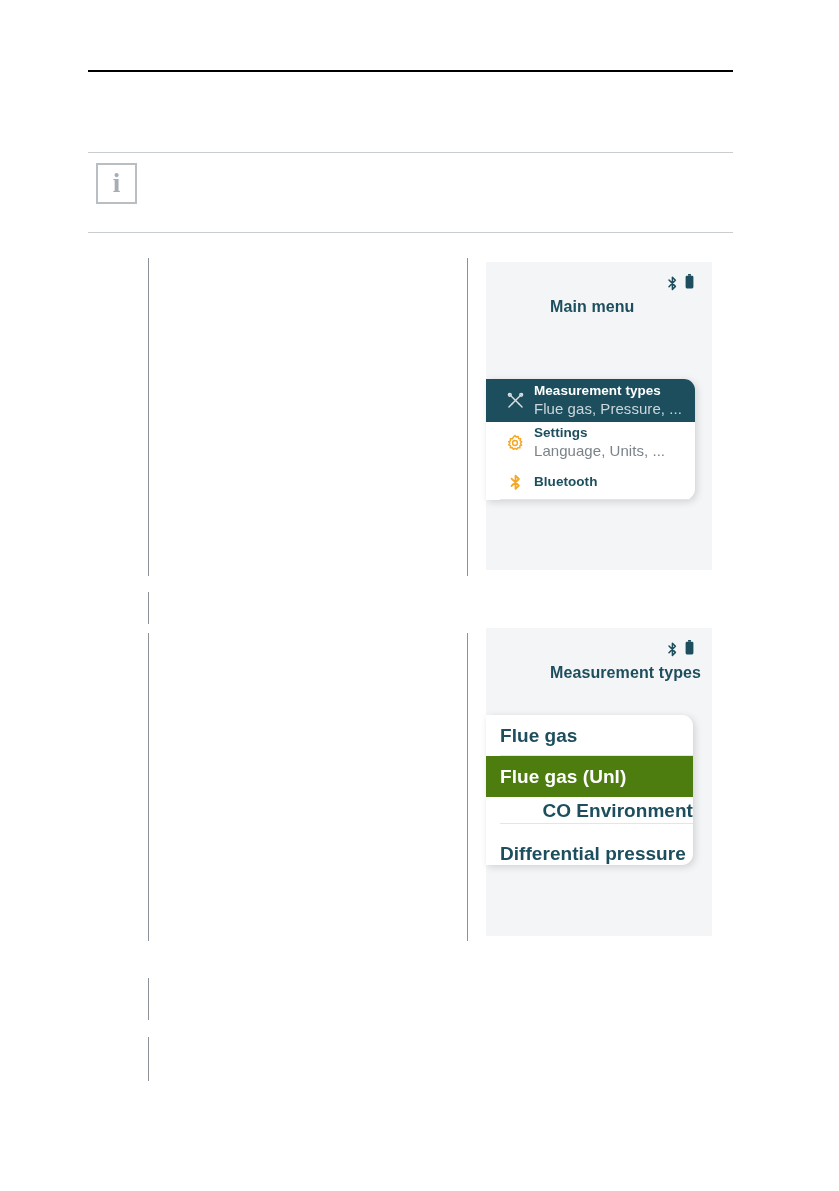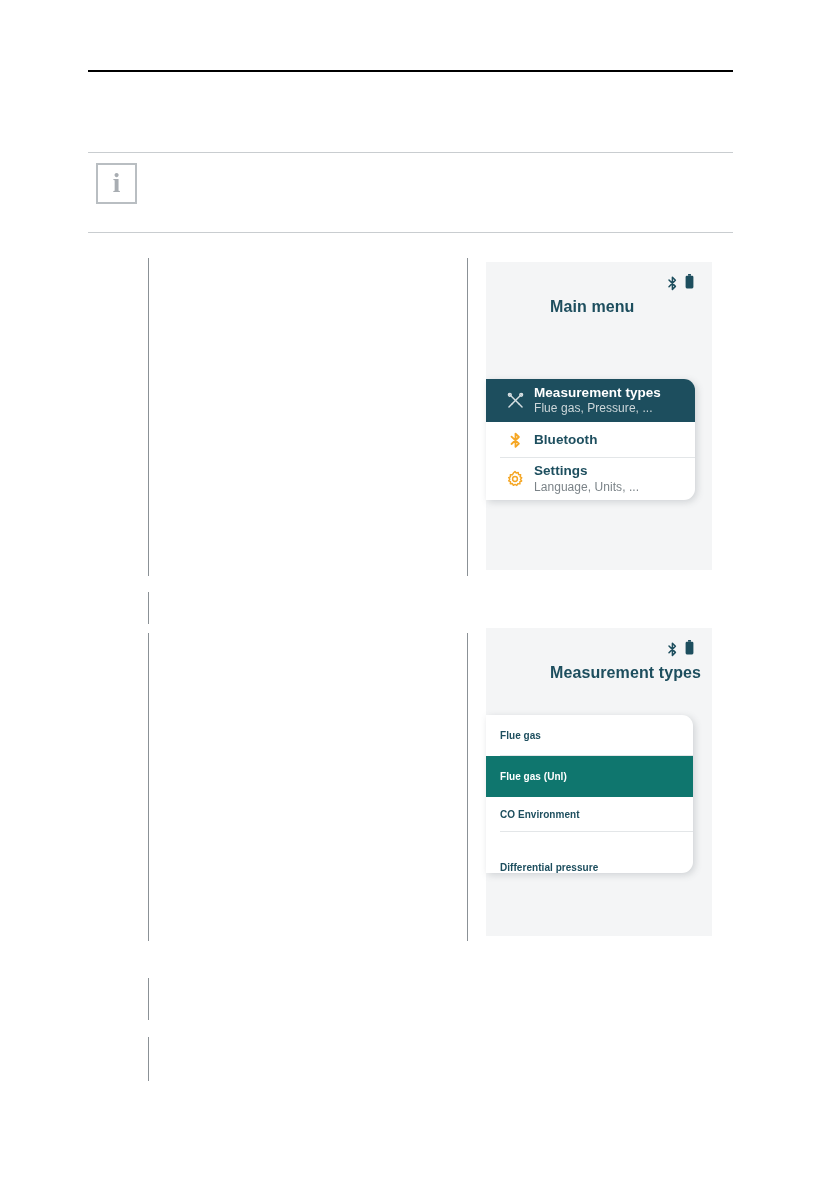--- a/index.html
+++ b/index.html
@@ -140,21 +140,21 @@
   }
   .row-label {
     font-size: 13.5px;
     font-weight: bold;
     color: #1d4e5e;
     line-height: 1.18;
     letter-spacing: 0.05px;
   }
   .menu-row.selected .row-label { color: #ffffff; }
   .row-sub {
-    font-size: 12px;
+    font-size: 15px;
     color: #7b8388;
     line-height: 1.25;
     margin-top: 1px;
     letter-spacing: 0.05px;
   }
   .menu-row.selected .row-sub { color: #cdd7da; }
 
   .row-divider {
     position: absolute;
     left: 14px;
@@ -165,23 +165,23 @@
   }
 
   
   .list-row {
     position: relative;
     display: flex;
     align-items: center;
     box-sizing: border-box;
     padding-left: 14px;
   }
-  .list-row.selected { background: #0f766e; }
+  .list-row.selected { background: #4d7c0f; }
   .list-label {
-    font-size: 10px;
+    font-size: 19px;
     font-weight: bold;
     color: #1d4e5e;
     letter-spacing: 0.05px;
   }
   .list-row.selected .list-label { color: #ffffff; }
 </style>
 </head>
 <body>
 
 <div class="rule-top"></div>
@@ -233,49 +233,49 @@
             <circle cx="16.0" cy="4.0" r="1.5"></circle>
           </g>
         </svg>
       </span>
       <span class="row-text">
         <span class="row-label">Measurement types</span>
         <span class="row-sub">Flue gas, Pressure, ...</span>
       </span>
     </div>
 
-    <div class="menu-row" style="height:36px;">
-      <span class="row-icon">
-        <svg width="13" height="17" viewBox="0 0 12 17" aria-hidden="true">
-          <path d="M2 4.6 L9.4 11.6 L6.0 14.9 L6.0 1.6 L9.4 5.0 L2 12.0" fill="none" stroke="#f5a623" stroke-width="1.8" stroke-linecap="round" stroke-linejoin="round"></path>
-        </svg>
-      </span>
-      <span class="row-text">
-        <span class="row-label">Bluetooth</span>
-      </span>
-      <span class="row-divider"></span>
-    </div>
-
     <div class="menu-row" style="height:42px;">
       <span class="row-icon">
         <svg width="18" height="18" viewBox="0 0 20 20" aria-hidden="true">
           <g fill="none" stroke="#f5a623" stroke-width="1.6">
             <circle cx="10" cy="10" r="2.7"></circle>
             <path d="M10 1.6 L11.4 3.4 L13.6 2.8 L14.0 5.1 L16.3 5.2
                      L15.6 7.4 L17.5 8.7 L16.0 10.4 L17.4 12.2 L15.3 13.1
                      L15.5 15.4 L13.2 15.2 L12.0 17.1 L10.1 16.0 L8.2 17.0
                      L7.1 15.1 L4.8 15.2 L5.0 12.9 L3.0 12.0 L4.3 10.2
                      L3.0 8.4 L5.0 7.5 L4.8 5.2 L7.1 5.3 L8.2 3.4 Z" stroke-linejoin="round"></path>
           </g>
         </svg>
       </span>
       <span class="row-text">
         <span class="row-label">Settings</span>
         <span class="row-sub">Language, Units, ...</span>
       </span>
+    </div>
+
+    <div class="menu-row" style="height:36px;">
+      <span class="row-icon">
+        <svg width="13" height="17" viewBox="0 0 12 17" aria-hidden="true">
+          <path d="M2 4.6 L9.4 11.6 L6.0 14.9 L6.0 1.6 L9.4 5.0 L2 12.0" fill="none" stroke="#f5a623" stroke-width="1.8" stroke-linecap="round" stroke-linejoin="round"></path>
+        </svg>
+      </span>
+      <span class="row-text">
+        <span class="row-label">Bluetooth</span>
+      </span>
+      <span class="row-divider"></span>
     </div>
   </div>
 </div>
 
 <div class="device-panel" id="screen-2" style="left:486px; top:628px; width:226px; height:308px;">
 
   <div class="device-status">
     <span class="bt-icon-status">
       <svg width="11" height="15" viewBox="0 0 11 15" aria-hidden="true">
         <path d="M2 4.0 L8.4 10.4 L5.4 13.4 L5.4 1.3 L8.4 4.3 L2 10.7" fill="none" stroke="#1d4e5e" stroke-width="1.5" stroke-linecap="round" stroke-linejoin="round"></path>
@@ -295,21 +295,21 @@
 
     <div class="list-row" style="height:41px; border-top-right-radius:11px;">
       <span class="list-label">Flue gas</span>
       <span class="row-divider"></span>
     </div>
 
     <div class="list-row selected" style="height:41px;">
       <span class="list-label">Flue gas  (Unl)</span>
     </div>
 
-    <div class="list-row" style="height:35px;">
+    <div class="list-row" style="height:27px;justify-content:flex-end;">
       <span class="list-label">CO Environment</span>
       <span class="row-divider"></span>
     </div>
 
 
     <div class="list-row" style="height:41px; border-bottom-right-radius:11px;align-items:flex-end;">
       <span class="list-label">Differential pressure</span>
     </div>
   </div>
 </div>

